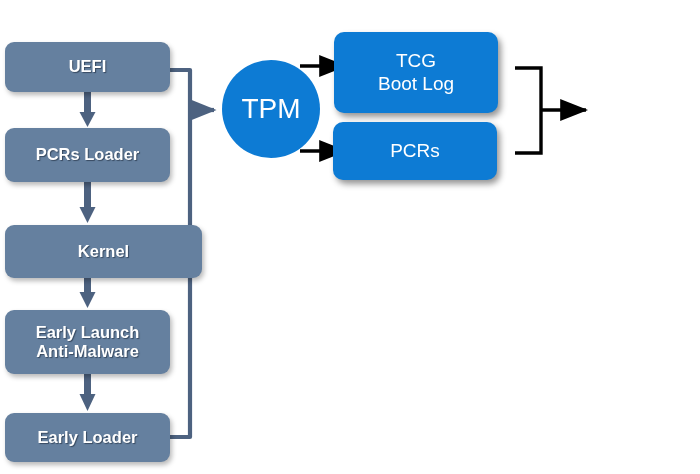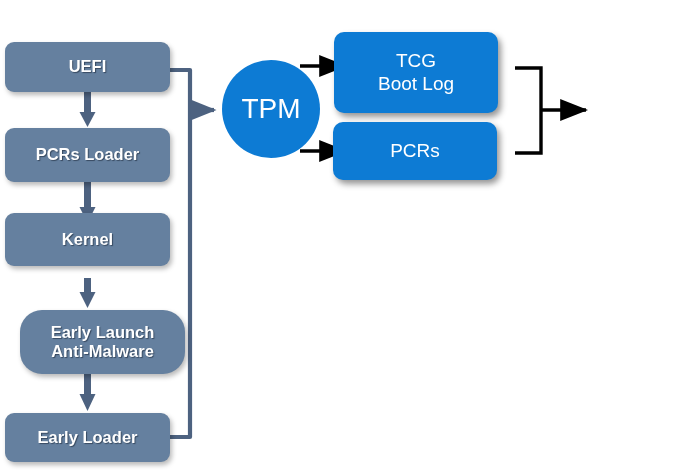--- a/index.html
+++ b/index.html
@@ -127,25 +127,25 @@
   </svg>
 
   <div class="boot-box" style="left:5px;top:42px;width:165px;height:50px;">
     <span class="node-label">UEFI</span>
   </div>
 
   <div class="boot-box" style="left:5px;top:128px;width:165px;height:54px;">
     <span class="node-label">PCRs Loader</span>
   </div>
 
-  <div class="boot-box" style="left:5px;top:213px;width:165px;height:53px;">
+  <div class="boot-box" style="left:5px;top:225px;width:165px;height:53px;padding-left:32px;">
     <span class="node-label">Kernel</span>
   </div>
 
-  <div class="boot-box" style="left:20px;top:310px;width:165px;height:64px;border-radius:22px;">
+  <div class="boot-box" style="left:5px;top:310px;width:165px;height:64px;">
     <span class="node-label">Early Launch
 Anti-Malware</span>
   </div>
 
   <div class="boot-box" style="left:5px;top:413px;width:165px;height:49px;">
     <span class="node-label">Early Loader</span>
   </div>
 
   <div id="tpm-circle">
     <span class="node-label">TPM</span>

